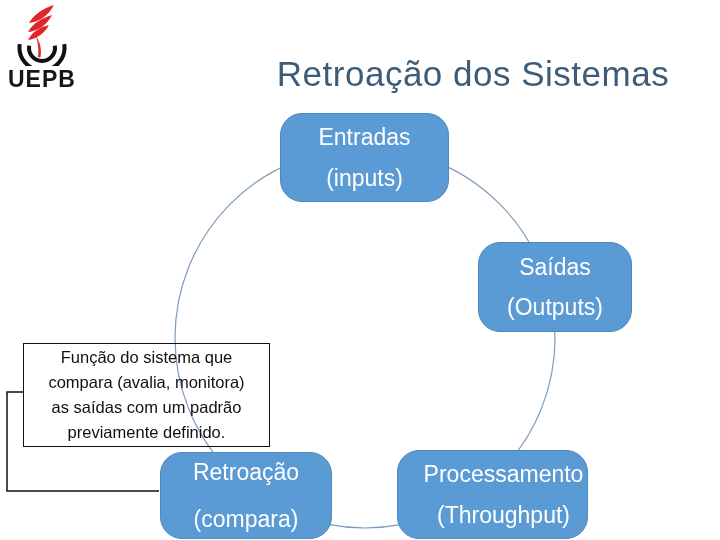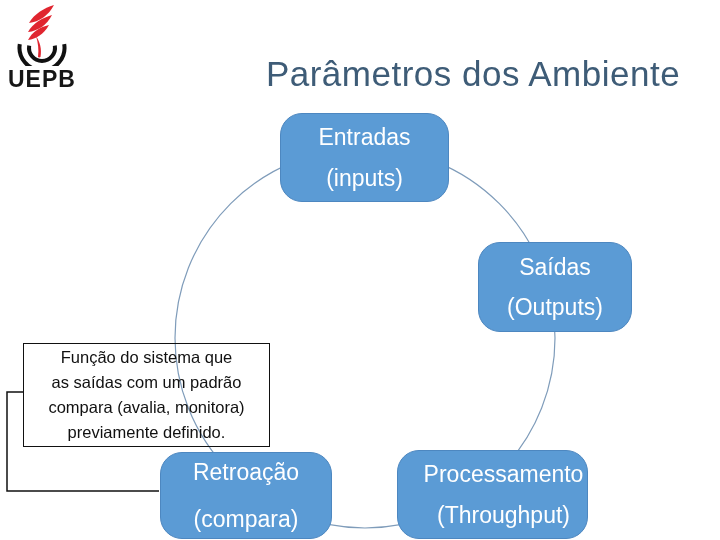--- a/index.html
+++ b/index.html
@@ -60,21 +60,21 @@
         <path d="M30 32 C34 38, 36 45, 34.5 53 C34 53.6, 32.4 53.6, 32 53 C33 45, 32 39, 30 32 Z"></path>
       </g>
       <g fill="none" style="stroke:var(--ink,#111)" stroke-width="4">
         <path d="M 13.8 40.1 A 22.5 22.5 0 1 0 58.2 40.1"></path>
         <path d="M 23.2 41.7 A 13 13 0 1 0 48.8 41.7"></path>
       </g>
     </svg>
     <div class="logo-text">UEPB</div>
   </div>
 
-  <h1 class="title">Parâmetros dos Ambiente</h1>
+  <h1 class="title">Retroação dos Sistemas</h1>
 
   <div class="node node-entradas spaced">
     <span>Entradas</span>
     <span>(inputs)</span>
   </div>
 
 
   <div class="node node-saidas spaced">
     <span>Saídas</span>
     <span>(Outputs)</span>
@@ -85,18 +85,18 @@
     <span>(compara)</span>
   </div>
 
   <div class="node node-processamento spaced">
     <span>Processamento</span>
     <span>(Throughput)</span>
   </div>
 
   <div class="callout">
     <div>Função do sistema que</div>
+    <div>compara (avalia, monitora)</div>
     <div>as saídas com um padrão</div>
-    <div>compara (avalia, monitora)</div>
     <div>previamente definido.</div>
   </div>
 
 </div>
 
 </body></html>

